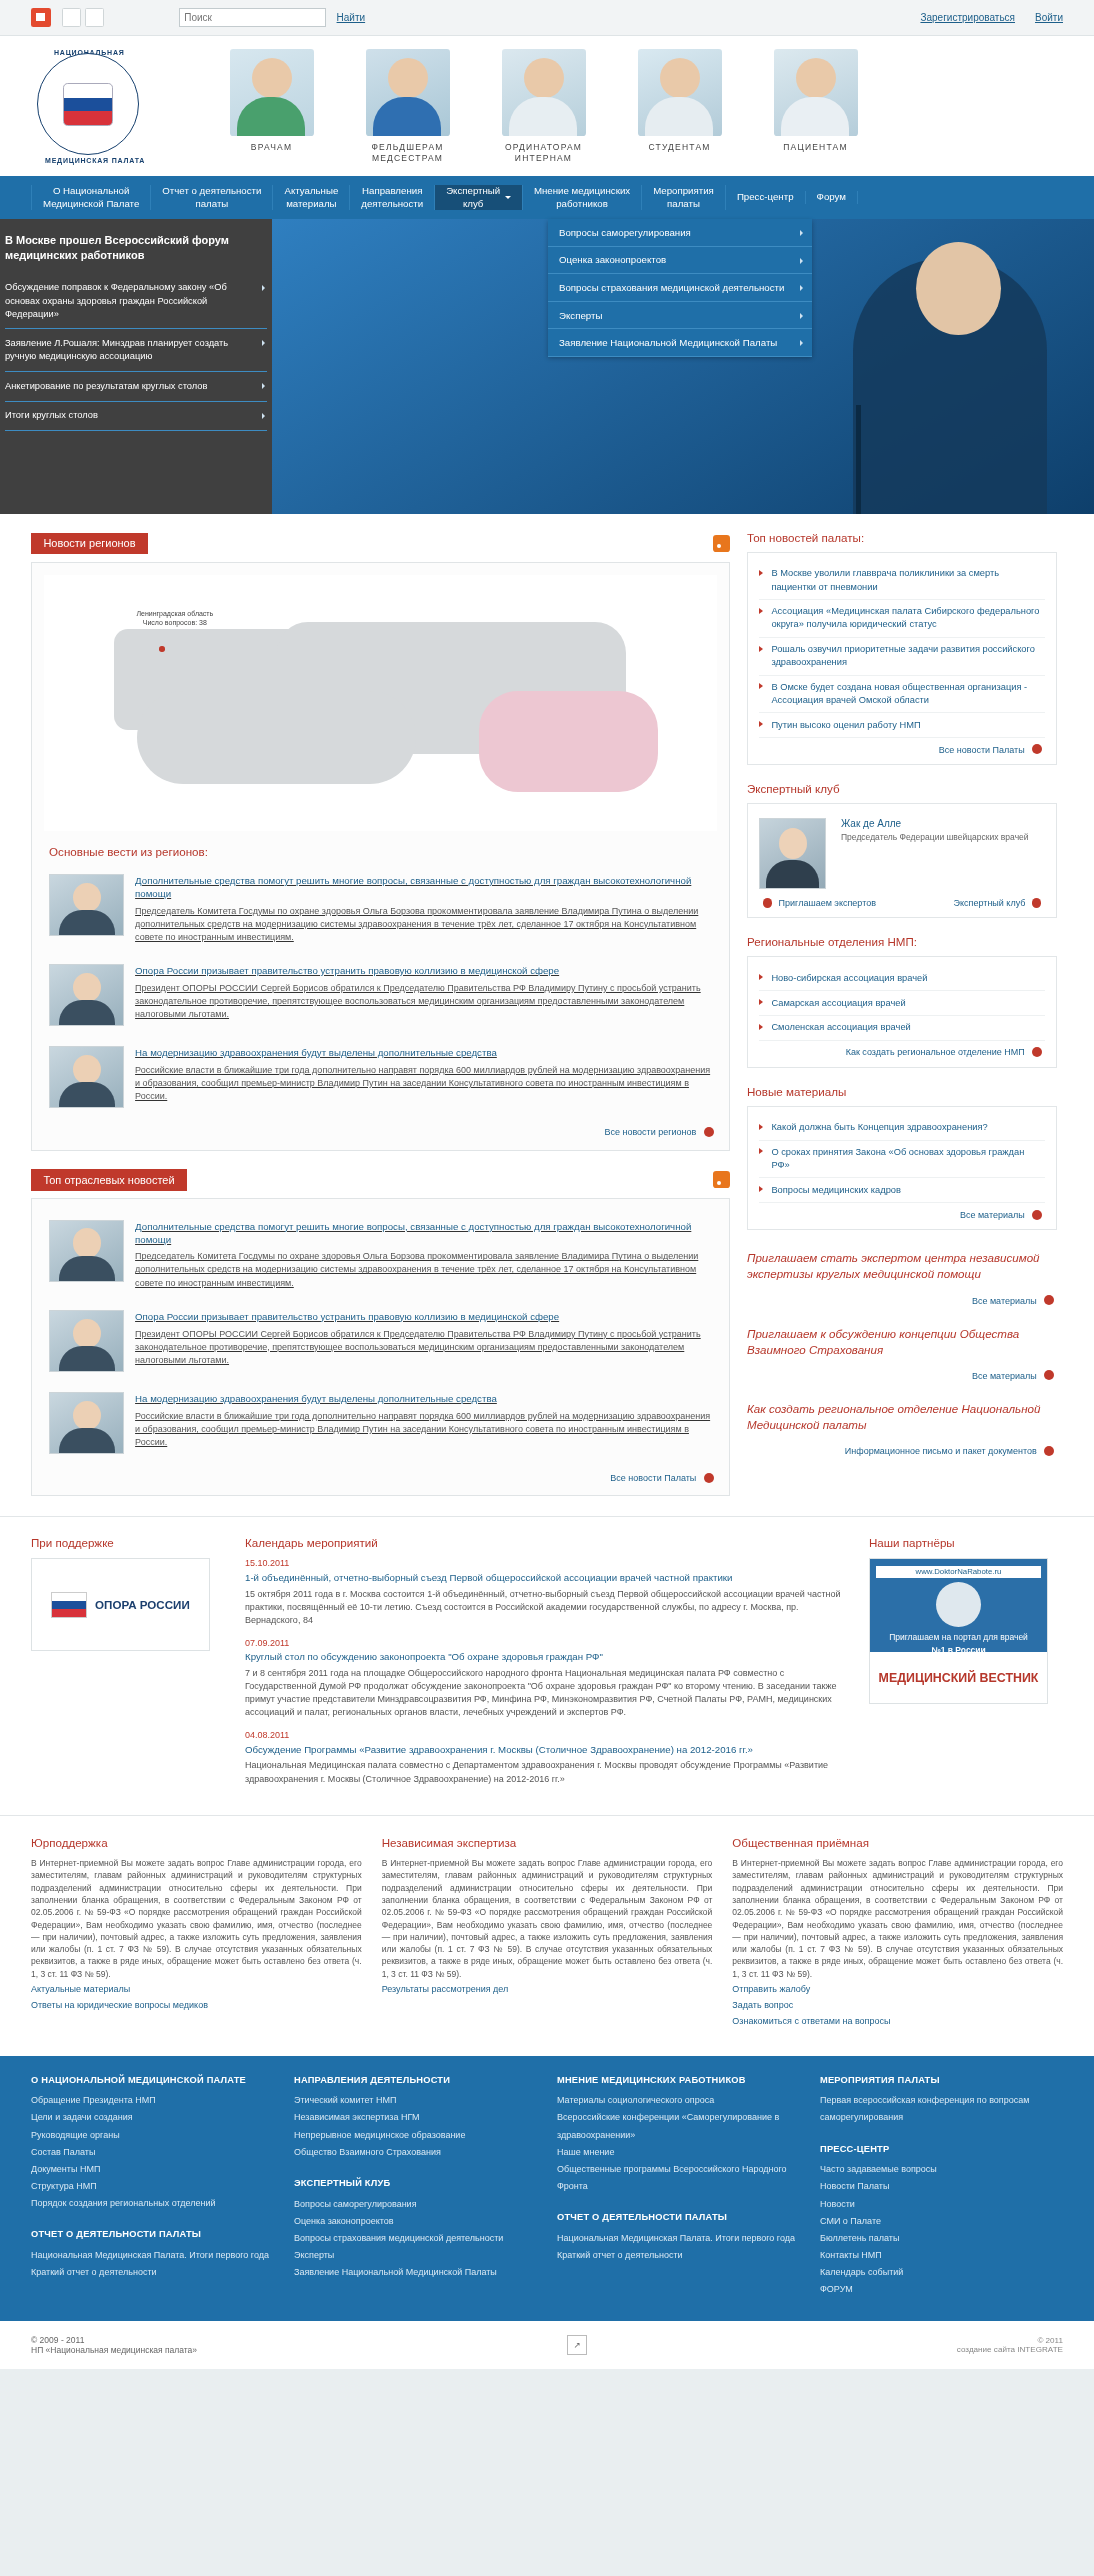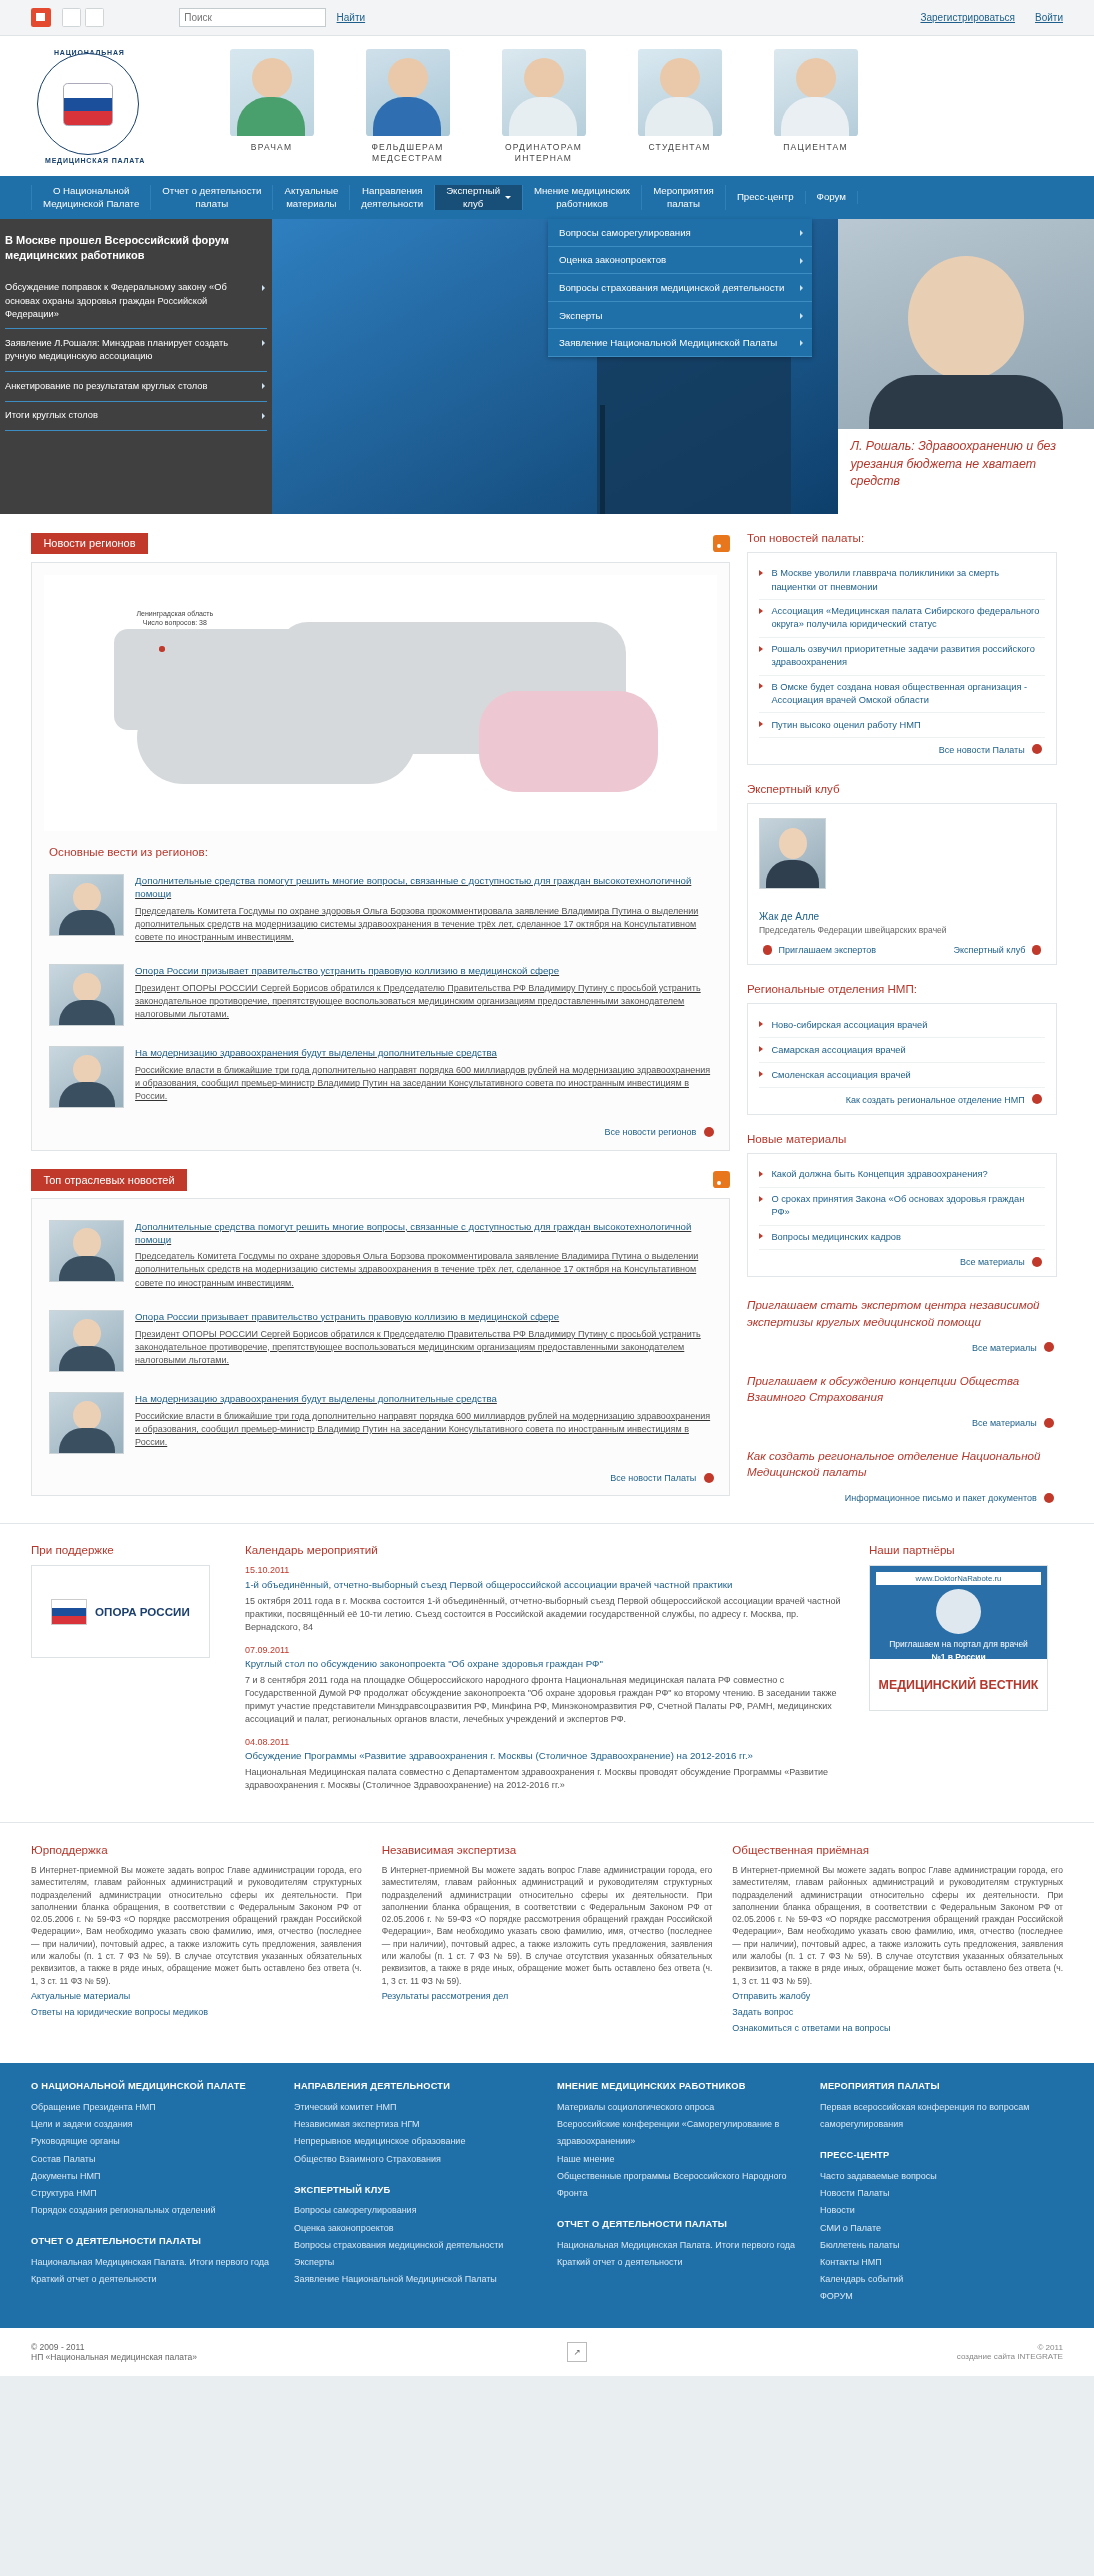--- a/index.html
+++ b/index.html
@@ -129,21 +129,21 @@
   .news-item .tx .d { font-size:9px; line-height:1.45; color:#555; }
 
   .allnews { text-align:right; font-size:9px; color:#1d5f8a; padding:4.7px 3.1px 0 0; }
   .allnews .arr { display:inline-block; width:10px;height:10px;background:#c0392b;border-radius:50%; margin-left:4.7px; position:relative; top:1.6px;}
 
   
   .side-red { color:#b6372b; font-size:11.6px; margin:17px 0 7.8px 0; }
   .side-box { border:0.8px solid #e2e6e8; padding:9.3px 11px; }
   .side-li { font-size:9.3px; line-height:1.4; color:#1d5f8a; padding:5.4px 0 5.4px 12.4px; position:relative; border-bottom:0.8px solid #eef1f2; cursor:pointer;}
   .side-li:before{content:""; position:absolute; left:0; top:7.8px; width:0;height:0;border-top:3.1px solid transparent;border-bottom:3.1px solid transparent;border-left:4.7px solid #c0392b;}
-  .expert { display:flex; gap:22px; margin-top:4.7px;flex-direction:column;}
+  .expert { display:flex; gap:15px; margin-top:4.7px;}
   .expert .ph { width:67px;height:71px;background:linear-gradient(150deg,#c6d4dc,#93a9b6); border:0.8px solid #ccd4d8; position:relative; overflow:hidden;}
   .expert .ph:before{content:""; position:absolute; left:19.4px;top:9.3px;width:28px;height:31px;border-radius:50%;background:#edd2b8;}
   .expert .ph:after{content:""; position:absolute; left:6.2px;bottom:0;width:53px;height:28px;border-radius:23px 23px 0 0;background:#2f3f4d;}
   .expert .nm { font-size:10px; color:#1d5f8a; }
   .expert .ro { font-size:8.5px; color:#666; margin-top:3.1px; line-height:1.3;}
   .side-links { display:flex; justify-content:space-between; font-size:9px; color:#1d5f8a; padding-top:7.8px;}
   .side-links span .arr{display:inline-block;width:9.3px;height:9.3px;background:#c0392b;border-radius:50%;margin:0 3.9px; position:relative; top:1.6px;}
   .promo { color:#b6372b; font-style:italic; font-size:11.6px; line-height:1.4; margin:20px 0 6.2px 0;}
 
   
@@ -269,24 +269,20 @@
       <div class="li">Обсуждение поправок к Федеральному закону «Об основах охраны здоровья граждан Российской Федерации»</div>
       <div class="li">Заявление Л.Рошаля: Минздрав планирует создать ручную медицинскую ассоциацию</div>
       <div class="li">Анкетирование по результатам круглых столов</div>
       <div class="li">Итоги круглых столов</div>
     </div>
     <div class="center">
       <div class="silhouette"></div>
       <div class="head"></div>
       <div class="mic"></div>
     </div>
-    <div class="right">
-      <div class="photo"></div>
-      <div class="cap">Л. Рошаль: Здравоохранению и без урезания бюджета не хватает средств</div>
-    </div>
   </div>
 
   <div class="cols">
 
     <div class="col-main">
 
       <div class="sect-head">
         <span class="tag">Новости регионов</span>
         <span class="rss"></span>
       </div>

